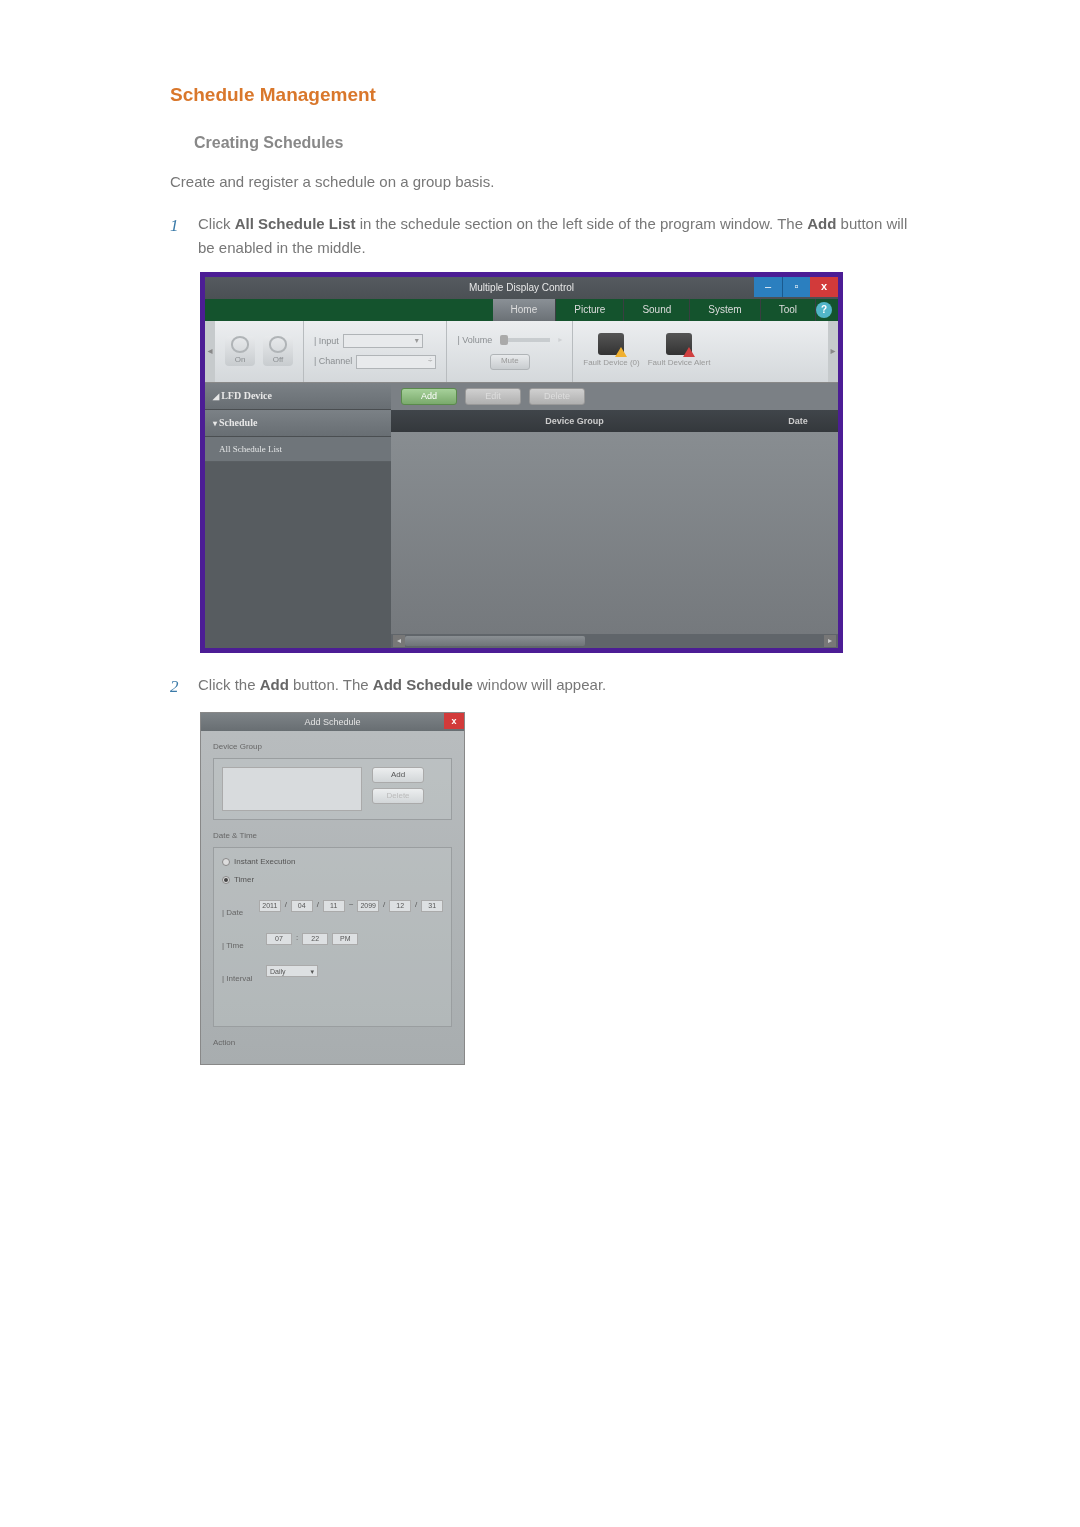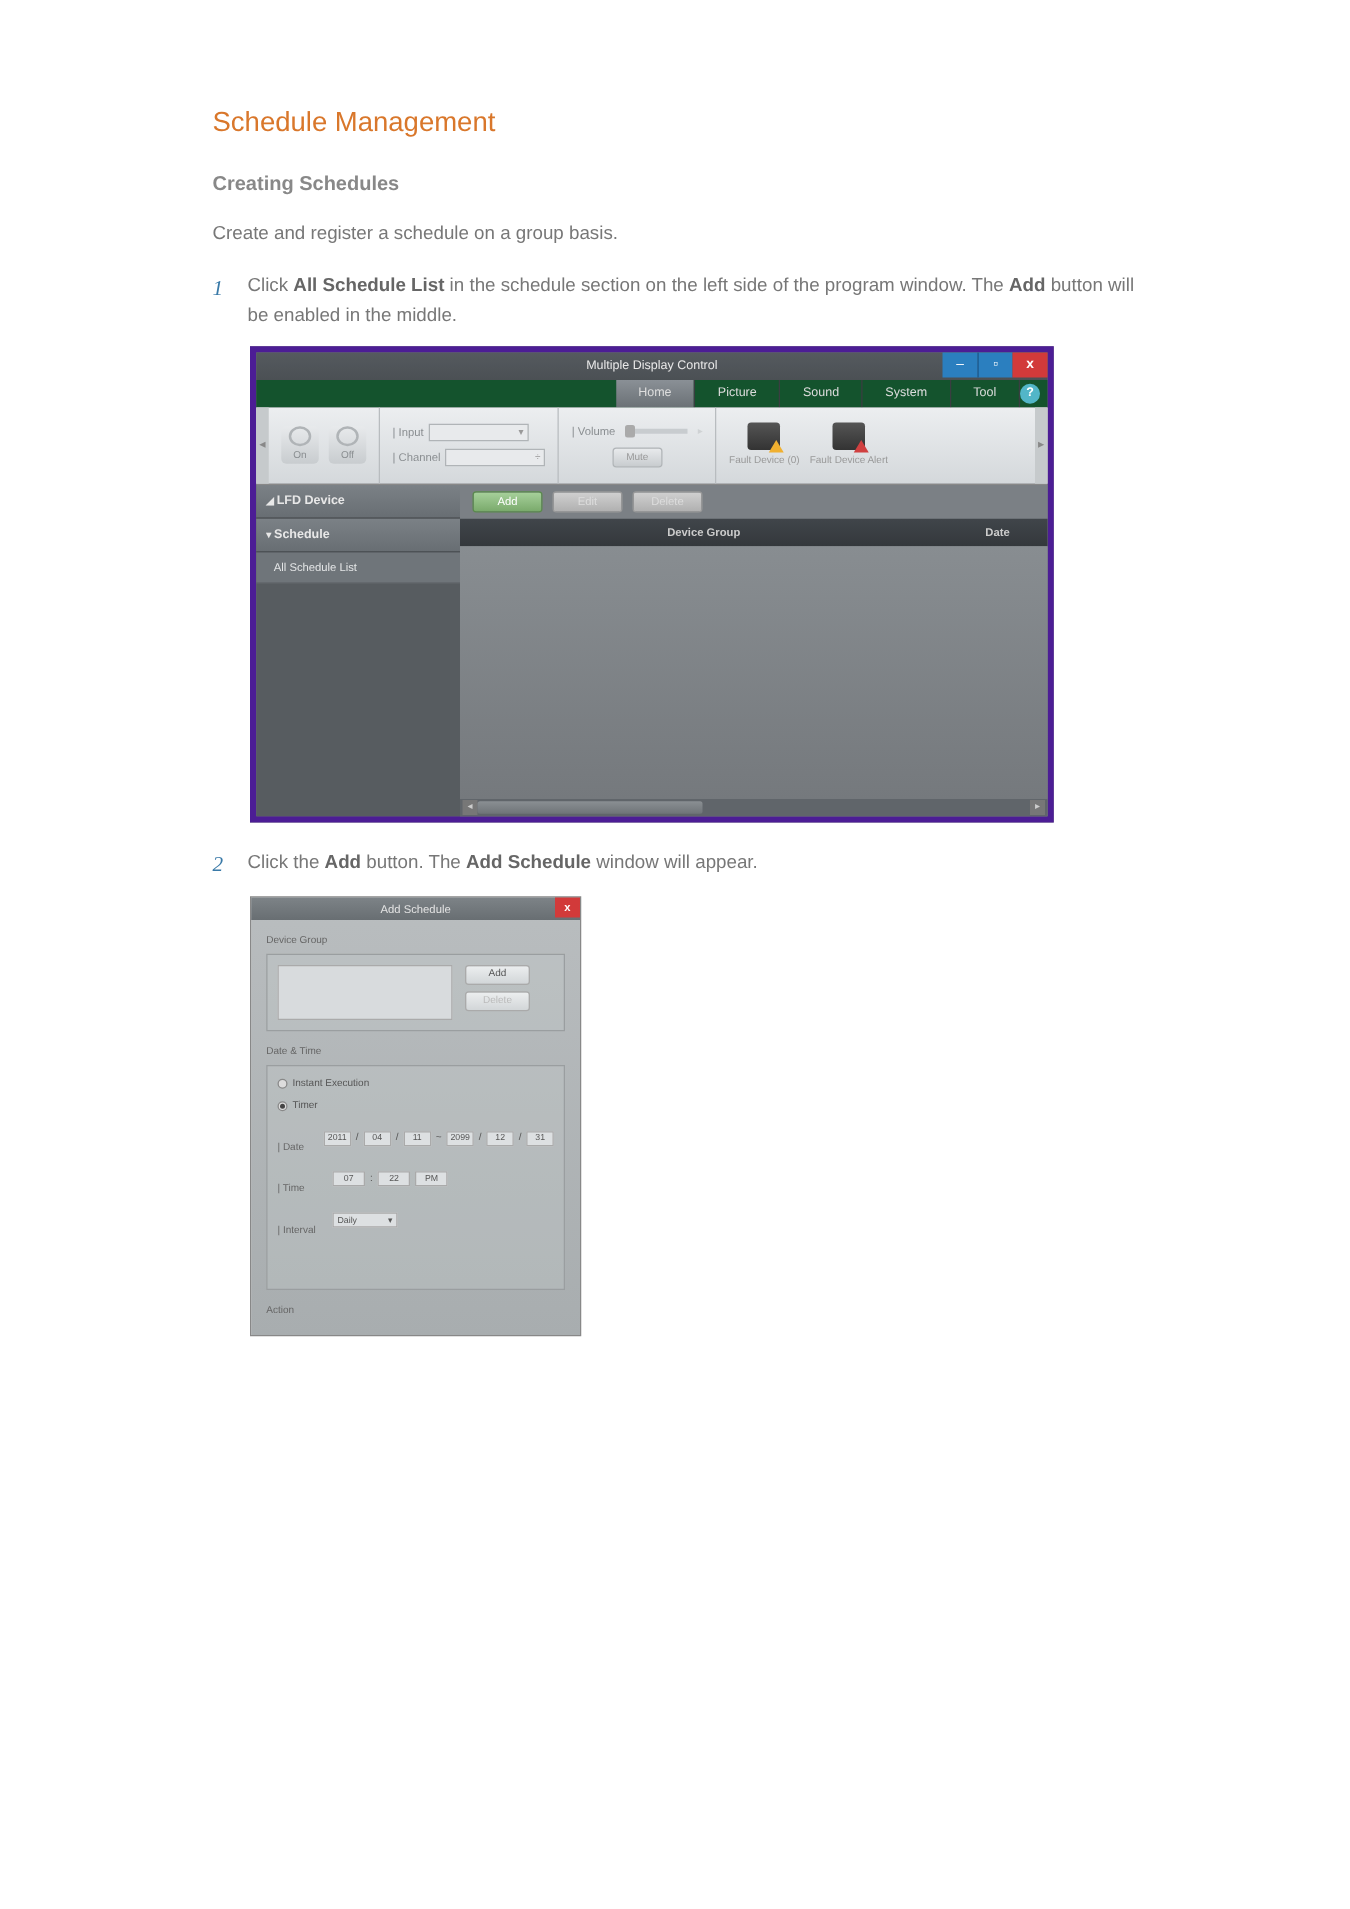--- a/index.html
+++ b/index.html
@@ -7,29 +7,30 @@
       background: #fff;
       font-family: Arial, Helvetica, sans-serif;
       width: 1080px;
       padding: 80px 170px 60px 170px;
       color: #666;
       font-size: 15px;
       line-height: 1.6;
     }
     .heading {
       color: #d9772b;
-      font-weight: normal;
-      font-size: 22px;
+      font-weight: bold;
+      font-size: 19px;
       margin-bottom: 20px;
     }
     .subheading {
       color: #888;
       font-weight: bold;
       font-size: 16px;
       margin-bottom: 14px;
+      margin-left: 24px;
     }
     .paragraph {
       color: #777;
       font-size: 15px;
       margin-bottom: 18px;
     }
     .step {
       display: flex;
       gap: 14px;
       margin-bottom: 10px;
@@ -84,21 +85,21 @@
     .dd { width:80px; height:14px; background:#e8eaec; border:1px solid #b0b4b7; font-size:8px; display:flex; align-items:center; justify-content:flex-end; padding:0 3px; color:#999;}
     .vol-label { font-size:9px; color:#8a8e91;}
     .vol-slider { width:50px; height:4px; background:#c8cccf; position:relative; margin:0 4px;}
     .vol-thumb { position:absolute; left:0; top:-3px; width:8px; height:10px; background:#aaa; border-radius:2px;}
     .mute-btn { width:40px; height:16px; background:linear-gradient(#e8eaec,#c8cccf); border:1px solid #b0b4b7; font-size:8px; color:#999; display:flex; align-items:center; justify-content:center; border-radius:3px;}
     .fault-item { display:flex; flex-direction:column; align-items:center; gap:2px; font-size:8px; color:#999;}
     .fault-icon { width:26px; height:22px; background:linear-gradient(#555,#333); border-radius:3px; position:relative; display:flex; align-items:center; justify-content:center;}
     .tri { width:0; height:0; border-left:6px solid transparent; border-right:6px solid transparent; border-bottom:10px solid #f0b030; position:absolute; right:-3px; bottom:-2px;}
     .tri.red { border-bottom-color:#d04040;}
     .content-area { display:flex; height:265px;}
-    .left-panel { width:163px; background:#575c60;}
+    .left-panel { width:186px; background:#575c60;font-family:Liberation Serif, serif;}
     .panel-header { background:linear-gradient(#7b8186,#686e73); padding:5px 8px; font-size:10px; font-weight:bold; color:#e8e8e8; border-bottom:1px solid #4a4e51;}
     .panel-header::before { content:'◢ '; font-size:8px;}
     .panel-header.collapsed::before { content:'▾ ';}
     .panel-item { background:#6f757a; padding:5px 14px; font-size:9px; color:#e4e6e7; border-bottom:1px solid #5a5f63;}
     .right-panel { flex:1; background:#7b8085; display:flex; flex-direction:column;}
     .btn-row { display:flex; gap:8px; padding:5px 10px; background:#7b8085;}
     .sbtn { width:56px; height:17px; background:linear-gradient(#a6d09a,#7aaa6c); border:1px solid #5a8a4c; border-radius:3px; font-size:9px; color:#fff; display:flex; align-items:center; justify-content:center;}
     .sbtn.disabled { background:linear-gradient(#d0d0d0,#b0b0b0); border-color:#999; color:#ddd;}
     .grid-header { background:linear-gradient(#40454a,#34383c); display:flex; padding:4px 0; font-size:9px; color:#ccc; font-weight:bold;}
     .grid-col1 { flex:1; text-align:center;}

